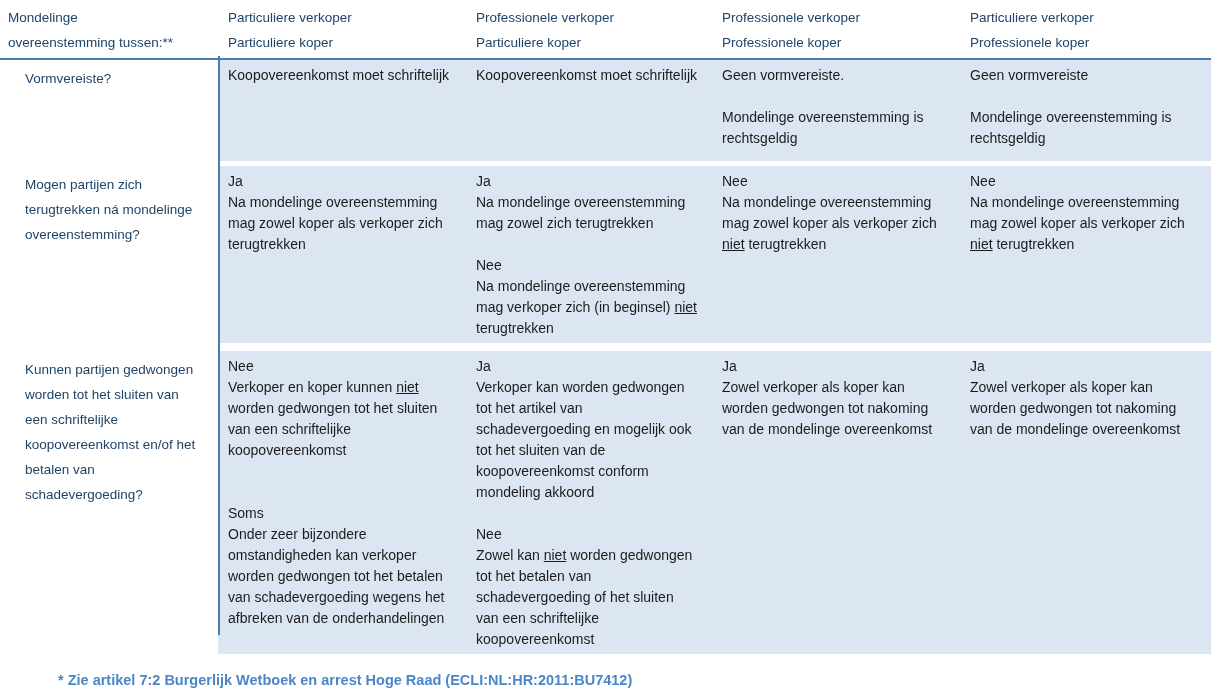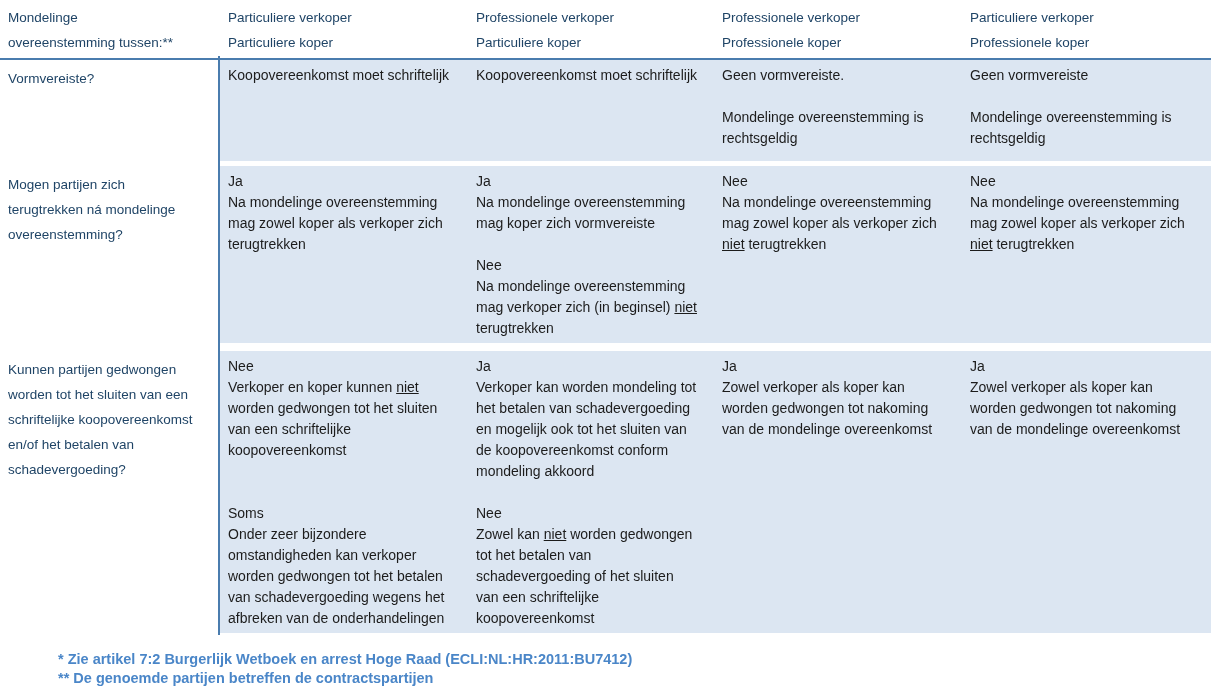--- a/index.html
+++ b/index.html
@@ -31,21 +31,21 @@
   .th{
     padding:5px 12px 3px 10px;
     color:var(--header-text);
     font-size:13.5px;
   }
   .th .para{min-height:25px;line-height:25px;}
   .corner{padding-left:8px;}
   
   .trow{position:relative;}
   .trow .label{
-    padding:6px 20px 4px 8px;
+    padding:6px 20px 4px 25px;
     color:var(--header-text);
     font-size:13.5px;
     line-height:25px;
     background:var(--page-bg);
   }
   .trow .cell{
     background:var(--cell-bg);
     padding:5px 14px 4px 10px;
     color:var(--body-text);
     font-size:14px;
@@ -120,21 +120,21 @@
   </div>
 
   <div class="grid-row trow row-2">
     <div class="label">Mogen partijen zich terugtrekken ná mondelinge overeenstemming?</div>
     <div class="cell">
         <div class="para"><span>Ja</span></div>
         <div class="para"><span>Na mondelinge overeenstemming mag zowel koper als verkoper zich terugtrekken</span></div>
       </div>
     <div class="cell">
         <div class="para"><span>Ja</span></div>
-        <div class="para"><span>Na mondelinge overeenstemming mag koper zich vormvereiste</span></div>
+        <div class="para"><span>Na mondelinge overeenstemming mag zowel zich terugtrekken</span></div>
         <div class="para"><span></span></div>
         <div class="para"><span>Nee</span></div>
         <div class="para"><span>Na mondelinge overeenstemming mag verkoper zich (in beginsel) </span><span class="u">niet</span><span> terugtrekken</span></div>
       </div>
     <div class="cell">
         <div class="para"><span>Nee</span></div>
         <div class="para"><span>Na mondelinge overeenstemming mag zowel koper als verkoper zich </span><span class="u">niet</span><span> terugtrekken</span></div>
       </div>
     <div class="cell">
         <div class="para"><span>Nee</span></div>
@@ -147,21 +147,21 @@
     <div class="cell">
         <div class="para"><span>Nee</span></div>
         <div class="para"><span>Verkoper en koper kunnen </span><span class="u">niet</span><span> worden gedwongen tot het sluiten van een schriftelijke koopovereenkomst</span></div>
         <div class="para"><span></span></div>
         <div class="para"><span></span></div>
         <div class="para"><span>Soms</span></div>
         <div class="para"><span>Onder zeer bijzondere omstandigheden kan verkoper worden gedwongen tot het betalen van schadevergoeding wegens het afbreken van de onderhandelingen</span></div>
       </div>
     <div class="cell">
         <div class="para"><span>Ja</span></div>
-        <div class="para"><span>Verkoper kan worden mondeling tot het betalen van schadevergoeding en mogelijk ook tot het sluiten van de koopovereenkomst conform mondeling akkoord</span></div>
+        <div class="para"><span>Verkoper kan worden gedwongen tot het artikel van schadevergoeding en mogelijk ook tot het sluiten van de koopovereenkomst conform mondeling akkoord</span></div>
         <div class="para"><span></span></div>
         <div class="para"><span>Nee</span></div>
         <div class="para"><span>Zowel kan </span><span class="u">niet</span><span> worden gedwongen tot het betalen van schadevergoeding of het sluiten van een schriftelijke koopovereenkomst</span></div>
       </div>
     <div class="cell">
         <div class="para"><span>Ja</span></div>
         <div class="para"><span>Zowel verkoper als koper kan worden gedwongen tot nakoming van de mondelinge overeenkomst</span></div>
       </div>
     <div class="cell">
         <div class="para"><span>Ja</span></div>

